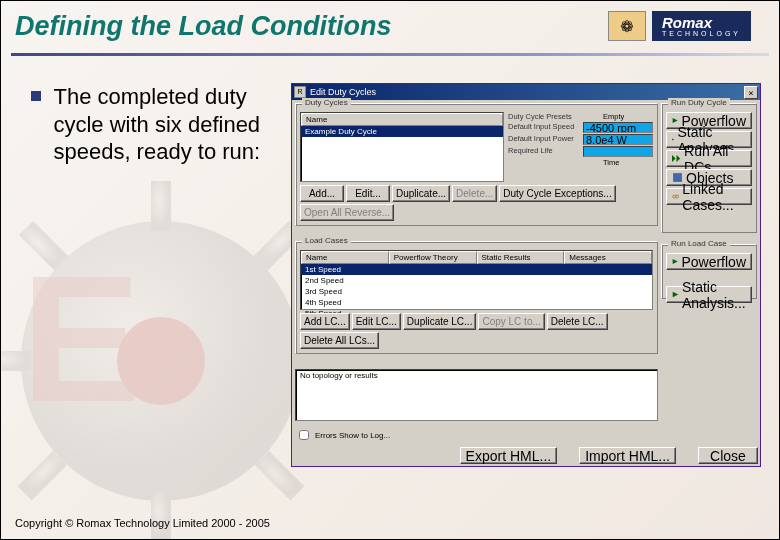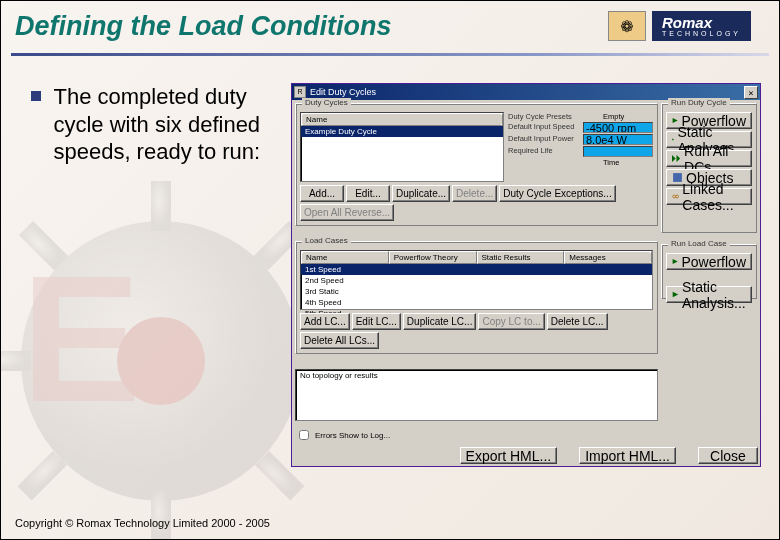--- a/index.html
+++ b/index.html
@@ -294,21 +294,21 @@
         <span class="group-title">Load Cases</span>
         <div class="list lc-list">
           <div class="list-header">
             <div>Name</div>
             <div>Powerflow Theory</div>
             <div>Static Results</div>
             <div>Messages</div>
           </div>
           <div class="list-row sel">1st Speed</div>
           <div class="list-row">2nd Speed</div>
-          <div class="list-row">3rd Static</div>
+          <div class="list-row">3rd Speed</div>
           <div class="list-row">4th Speed</div>
           <div class="list-row">5th Speed</div>
           <div class="list-row">Reverse</div>
         </div>
         <div class="btn-row">
           <span class="btn">Add LC...</span>
           <span class="btn">Edit LC...</span>
           <span class="btn">Duplicate LC...</span>
           <span class="btn disabled">Copy LC to...</span>
           <span class="btn">Delete LC...</span>

